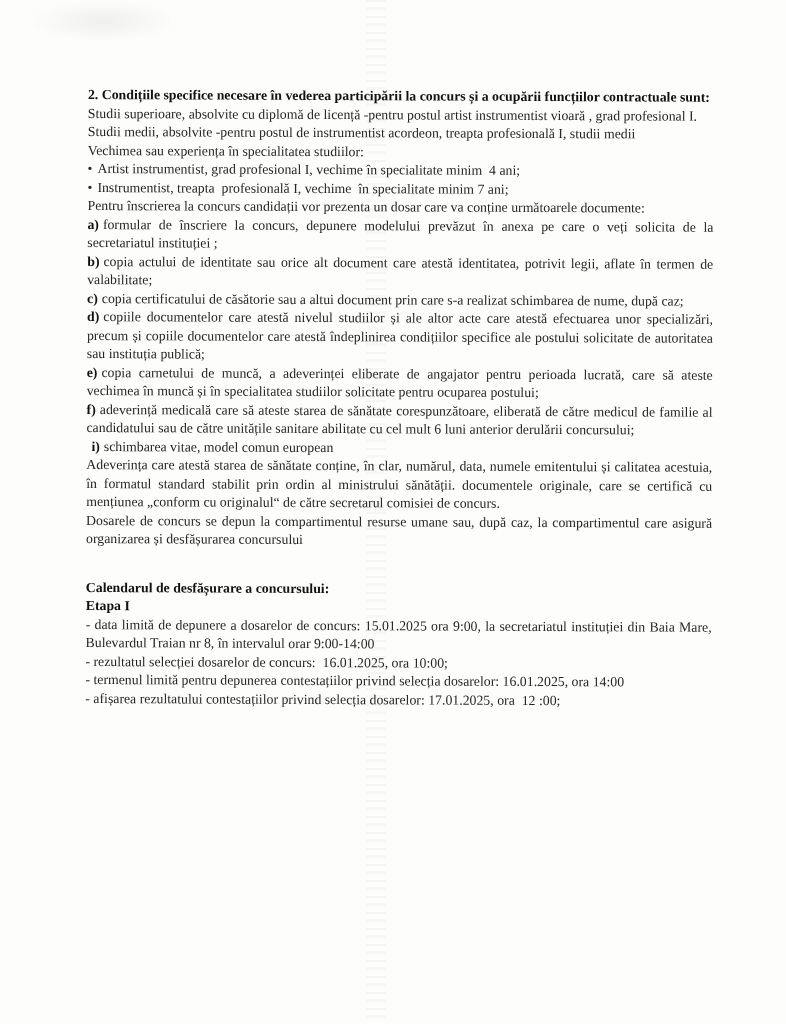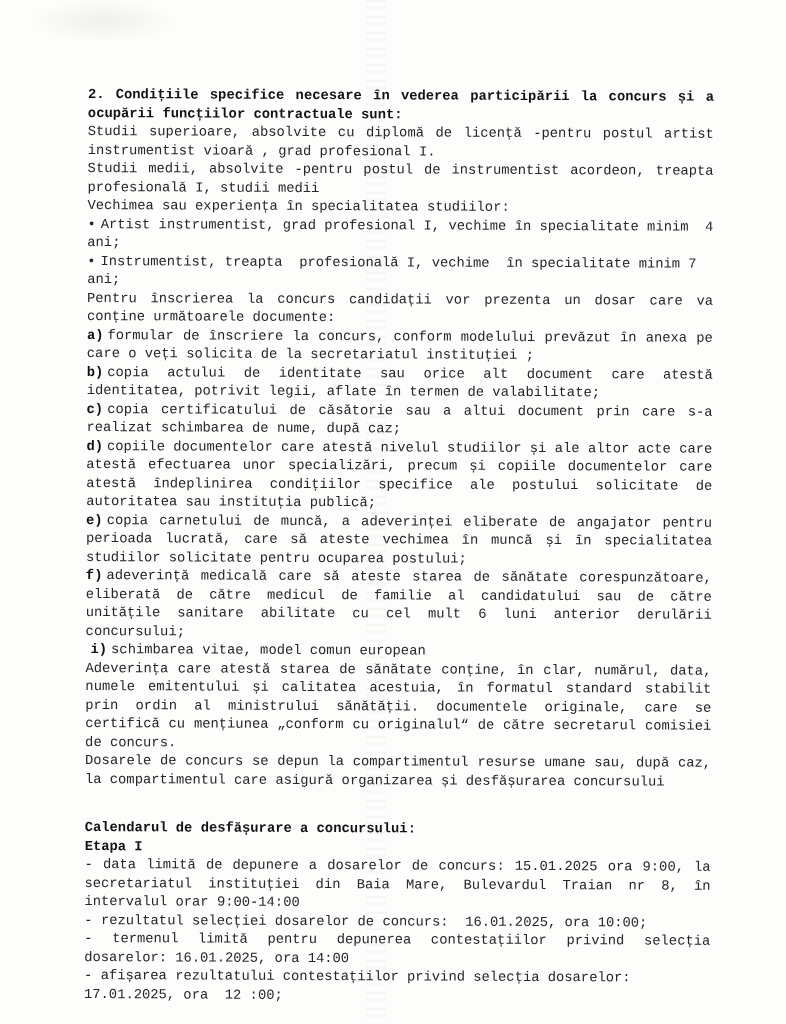--- a/index.html
+++ b/index.html
@@ -2,21 +2,21 @@
 <html><head>
 <meta charset="utf-8">
 <style>
   html, body { margin: 0; padding: 0; background: #ffffff; }
   .page {
     position: relative;
     width: 786px;
     height: 1024px;
     background: #fdfdfc;
     overflow: hidden;
-    font-family: Liberation Mono, monospace;
+    font-family: Liberation Serif, serif;
   }
   
   .crease {
     position: absolute;
     left: 366px;
     top: 0;
     width: 20px;
     height: 1024px;
     background:
       repeating-linear-gradient(to bottom,
@@ -71,21 +71,21 @@
     <p class="justify">Studii medii, absolvite -pentru postul de instrumentist acordeon, treapta profesională I, studii medii</p>
 
     <p>Vechimea sau experiența în specialitatea studiilor:</p>
 
     <p><span class="bullet-glyph">•</span><span>Artist instrumentist, grad profesional I, vechime în specialitate minim&nbsp; 4 ani;</span></p>
 
     <p><span class="bullet-glyph">•</span><span>Instrumentist, treapta&nbsp; profesională I, vechime&nbsp; în specialitate minim 7 ani;</span></p>
 
     <p class="justify">Pentru înscrierea la concurs candidații vor prezenta un dosar care va conține următoarele documente:</p>
 
-    <p class="justify"><b class="marker">a)</b><span>formular de înscriere la concurs, conform modelului prevăzut în anexa pe care o veți solicita de la secretariatul instituției ;</span></p>
+    <p class="justify"><b class="marker">a)</b><span>formular de înscriere la concurs, depunere modelului prevăzut în anexa pe care o veți solicita de la secretariatul instituției ;</span></p>
 
     <p class="justify"><b class="marker">b)</b><span>copia actului de identitate sau orice alt document care atestă identitatea, potrivit legii, aflate în termen de valabilitate;</span></p>
 
     <p class="justify"><b class="marker">c)</b><span>copia certificatului de căsătorie sau a altui document prin care s-a realizat schimbarea de nume, după caz;</span></p>
 
     <p class="justify"><b class="marker">d)</b><span>copiile documentelor care atestă nivelul studiilor și ale altor acte care atestă efectuarea unor specializări, precum și copiile documentelor care atestă îndeplinirea condițiilor specifice ale postului solicitate de autoritatea sau instituția publică;</span></p>
 
     <p class="justify"><b class="marker">e)</b><span>copia carnetului de muncă, a adeverinței eliberate de angajator pentru perioada lucrată, care să ateste vechimea în muncă și în specialitatea studiilor solicitate pentru ocuparea postului;</span></p>
 
     <p class="justify"><b class="marker">f)</b><span>adeverință medicală care să ateste starea de sănătate corespunzătoare, eliberată de către medicul de familie al candidatului sau de către unitățile sanitare abilitate cu cel mult 6 luni anterior derulării concursului;</span></p>

